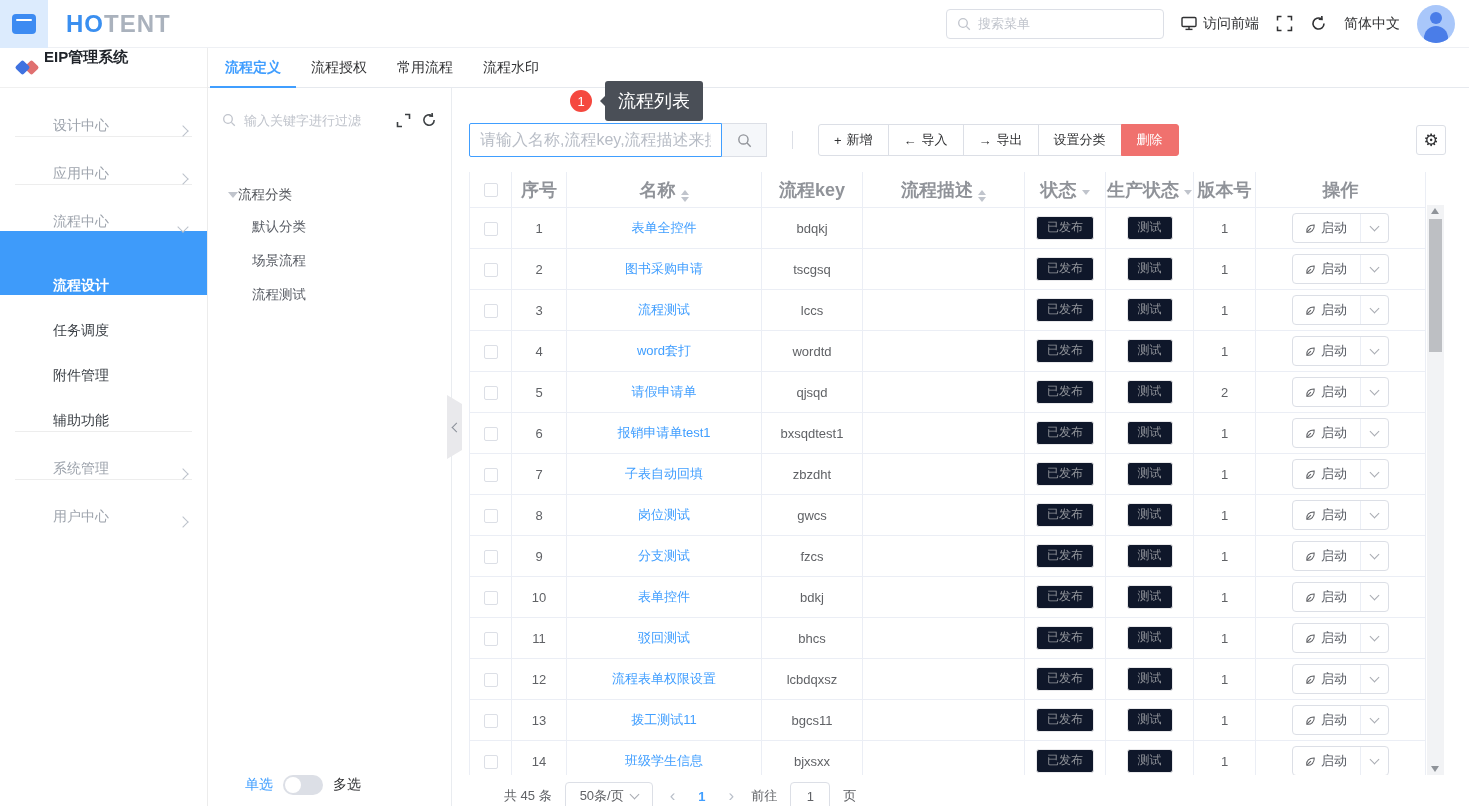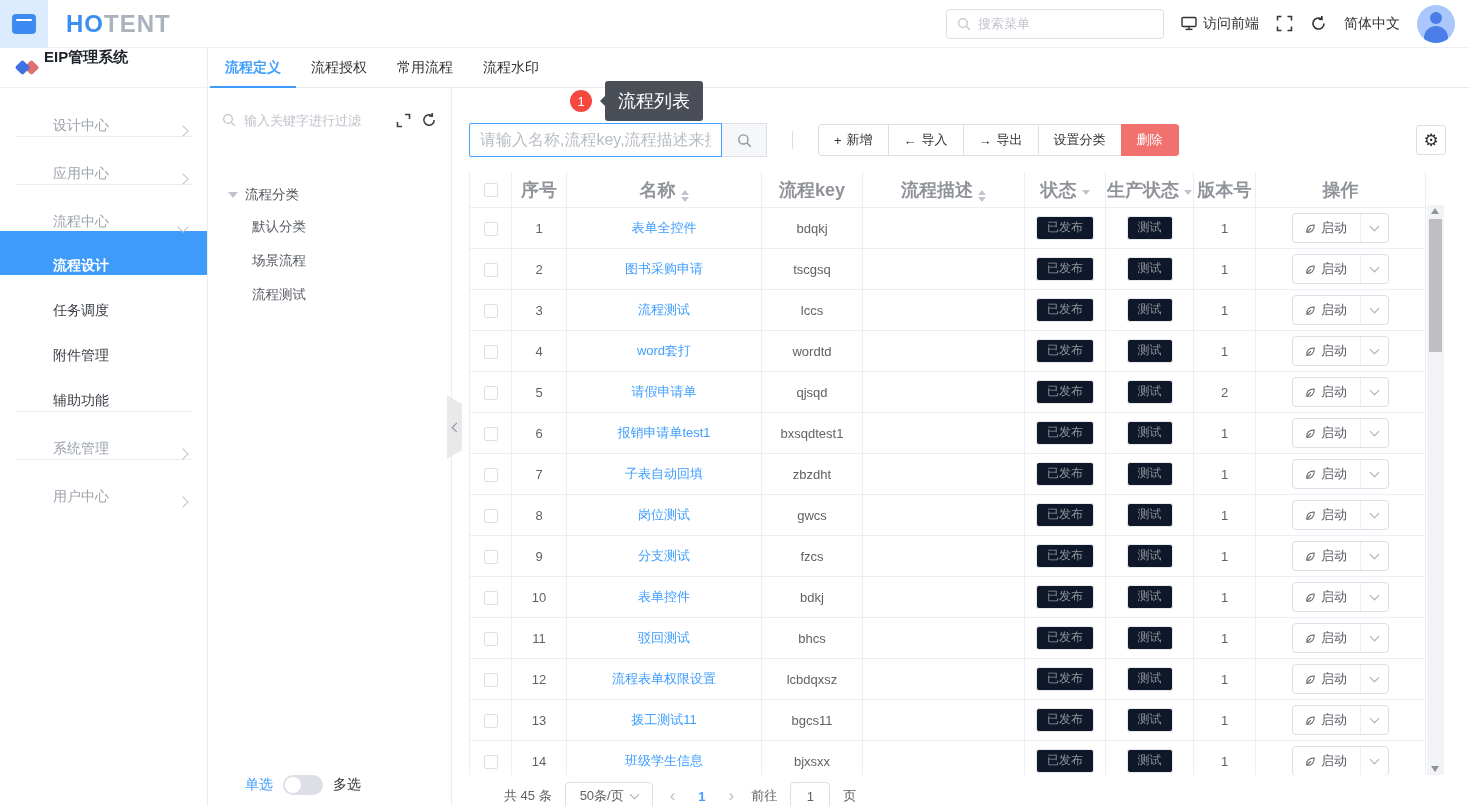--- a/index.html
+++ b/index.html
@@ -27,21 +27,21 @@
   
   .sidebar { position:absolute; top:48px; left:0; bottom:0; width:208px; background:#fff; border-right:1px solid #ececec; z-index:10; }
   .sys-title { height:40px; display:flex; padding-left:44px; font-weight:bold; font-size:15px; color:#1f2329; border-bottom:1px solid #f0f0f0; position:relative; }
   .dm { position:absolute; width:11px; height:11px; transform:rotate(45deg); border-radius:2px; }
   .dm.blue { left:17px; top:14px; background:#3f72e0; z-index:2; }
   .dm.red  { left:26px; top:14px; background:#e07070; z-index:1; }
   .menu { padding-top:2px; }
   .side-item { height:45px; display:flex; align-items:flex-end; padding:0 20px 0 53px; cursor:pointer; font-size:14px; }
   .side-item.group { color:#9da3ac; }
   .side-item.child { color:#3a3f45; }
-  .side-item.active { height:44px; background:#3e9bfa; color:#fff; font-weight:bold; }
+  .side-item.active { height:64px; background:#3e9bfa; color:#fff; font-weight:bold; }
   .chev { width:8px; height:8px; border-right:1.5px solid #bcc2cb; border-bottom:1.5px solid #bcc2cb; display:inline-block; }
   .chev.right { transform:rotate(-45deg); margin-left:auto; }
   .chev.down  { transform:rotate(45deg); margin-left:auto; margin-top:-4px; }
   .sdivider { height:1px; background:#ededed; margin:1px 15px; }
 
   
   .main { position:absolute; left:208px; top:48px; right:0; bottom:0; }
   .tabbar { height:40px; border-bottom:1px solid #e6e9ee; display:flex; padding-left:2px; }
   .tab { padding:0 15px; line-height:39px; font-size:14px; color:#303133; position:relative; cursor:pointer; }
   .tab.active { color:var(--primary); font-weight:bold; }
@@ -54,21 +54,21 @@
 
   .content { position:absolute; top:40px; left:0; right:0; bottom:0; display:flex; }
 
   
   .tree-panel { width:244px; border-right:1px solid #e9ecf0; position:relative; padding-top:17px; background:#fff; }
   .tree-filter { margin:0 14px; height:30px; display:flex; align-items:center; gap:8px; }
   .tree-filter input { border:none; outline:none; flex:1; font-size:13px; min-width:0; color:#606266; }
   .tree-filter input::placeholder { color:#c0c4cc; }
   .tf-icons { display:flex; gap:10px; align-items:center; }
   .tree { margin-top:12px; font-size:13.5px; }
-  .tree-root { padding-left:20px; height:30px; display:flex; align-items:center; gap:7px; color:#54575c; cursor:pointer;margin-top:45px; }
+  .tree-root { padding-left:20px; height:30px; display:flex; align-items:center; color:#54575c; cursor:pointer;margin-top:45px; }
   .caret-down { width:0; height:0; border-left:5px solid transparent; border-right:5px solid transparent; border-top:6px solid #c0c4cc; }
   .tree-child { padding-left:44px; height:34px; display:flex; align-items:center; color:#5a5e66; cursor:pointer; }
   .tree-bottom { position:absolute; bottom:0; left:0; right:0; height:42px; display:flex; align-items:center; padding-left:37px; gap:10px; font-size:14px; background:#fff; }
   .mode-single { color:var(--primary); cursor:pointer; }
   .mode-multi { color:#303133; cursor:pointer; }
   .switch { width:40px; height:20px; border-radius:10px; background:#dcdfe6; position:relative; cursor:pointer; }
   .switch::after { content:""; position:absolute; left:2px; top:2px; width:16px; height:16px; background:#fff; border-radius:50%; }
 
   .collapse-handle { position:absolute; left:239px; top:307px; width:15px; height:64px; background:#e9e9ec; clip-path:polygon(0 0,100% 14%,100% 86%,0 100%); display:flex; align-items:center; justify-content:center; cursor:pointer; z-index:5; }
   .collapse-handle .chev-left { width:7px; height:7px; border-left:1.5px solid #8a8f99; border-bottom:1.5px solid #8a8f99; transform:rotate(45deg); margin-left:3px; }

